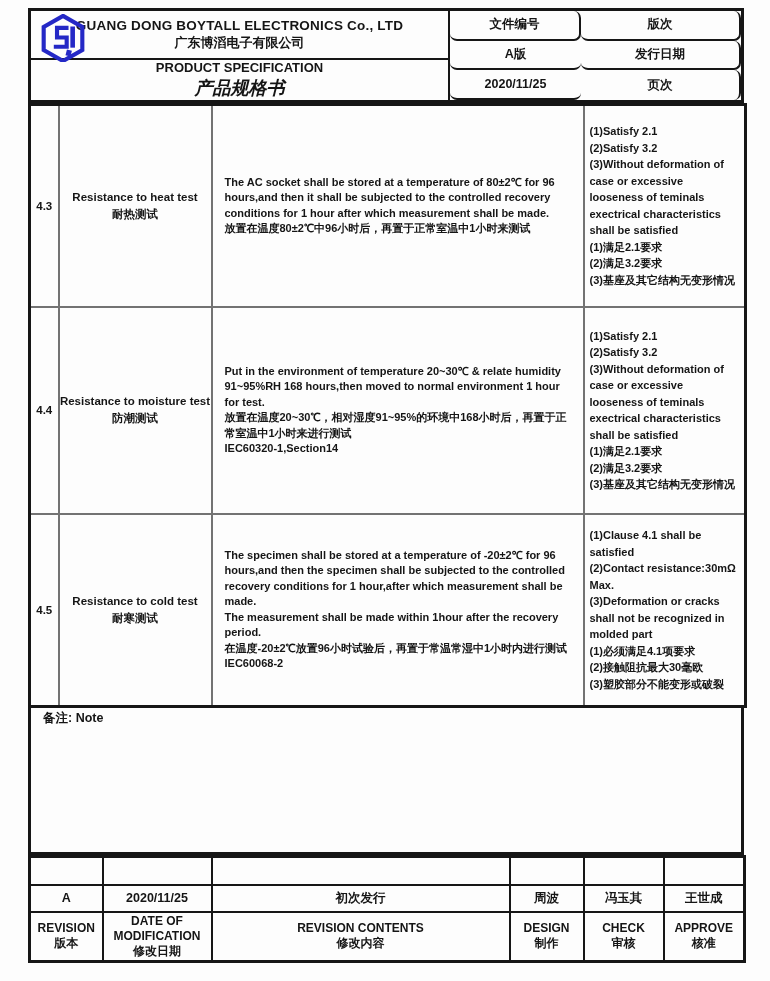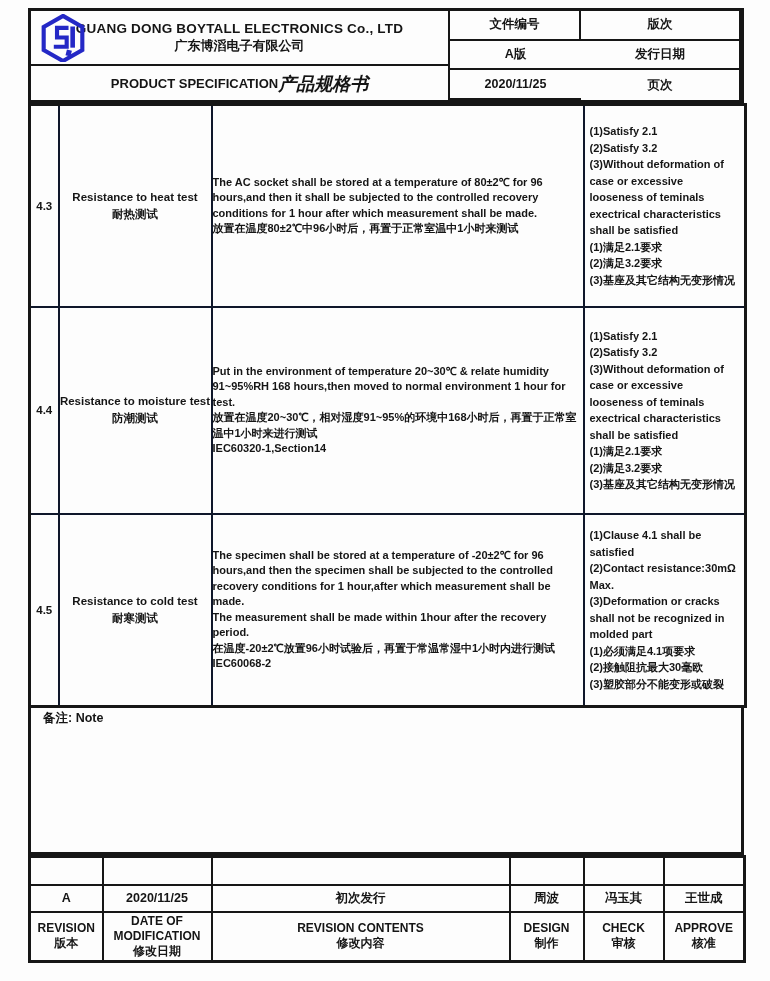--- a/index.html
+++ b/index.html
@@ -12,36 +12,36 @@
   .abs { position:absolute; }
 
   
   .header-wrap { left:28px; top:8px; width:716px; height:95px; border:3px solid #161616; display:flex; }
   .header-left { width:419px; border-right:2px solid #161616; display:flex; flex-direction:column; }
   .company-row { height:55px; border-bottom:2px solid #161616; position:relative;
                  display:flex; flex-direction:column; justify-content:center; align-items:center; }
   .company-en { font-size:13.5px; letter-spacing:.2px; }
   .company-cn { font-size:13px; margin-top:1px; }
   .logo-box { position:absolute; left:9px; top:3px; width:46px; height:48px; }
-  .title-row { flex:1; display:flex; flex-direction:row; justify-content:center; align-items:center; }
+  .title-row { flex:1; display:flex; flex-direction:column; justify-content:center; align-items:center; }
   .title-en { font-size:13px; }
   .title-cn { font-size:18px; margin-top:1px;font-style:italic; }
   .header-right { flex:1; display:grid; grid-template-columns:131px 1fr; grid-auto-rows:1fr; }
   .meta-cell { display:flex; align-items:center; justify-content:center; font-size:12.5px;
-               border-bottom:2px solid #161616; }
+               border-bottom:2px solid #161616;border-radius:7px; }
   .meta-cell.label { border-right:2px solid #161616; }
   .meta-cell.last { border-bottom:none; }
 
   
   table { border-collapse:collapse; table-layout:fixed; }
   .spec-table { left:28px; top:103px; width:716px; height:602px; border:3px solid #161616; }
-  .spec-table td { border:2px solid #0f172a; vertical-align:middle; }
+  .spec-table td { border:2px solid #737373; vertical-align:middle; }
   .cell-no { text-align:center; font-size:11.5px; }
   .cell-name { text-align:center; font-size:11.5px; line-height:17px; }
-  .cell-method { font-size:11px; line-height:15.5px; padding:4px 0; text-align:left; white-space:pre-line; }
+  .cell-method { font-size:11px; line-height:15.5px; padding:4px 12px; text-align:left; white-space:pre-line; }
   .cell-criteria { font-size:11px; line-height:16.5px; padding:4px 5px; text-align:left; white-space:pre-line; }
 
   
   .note-box { left:28px; top:705px; width:716px; height:150px; border:3px solid #161616;
               border-top-width:2px; padding:3px 12px; font-size:12.5px; }
 
   
   .rev-table { left:28px; top:855px; width:716px; height:105px; border:3px solid #161616; }
   .rev-table td { border:2px solid #161616; vertical-align:middle; text-align:center;
                   font-size:12.5px; white-space:pre-line; line-height:16px; }

